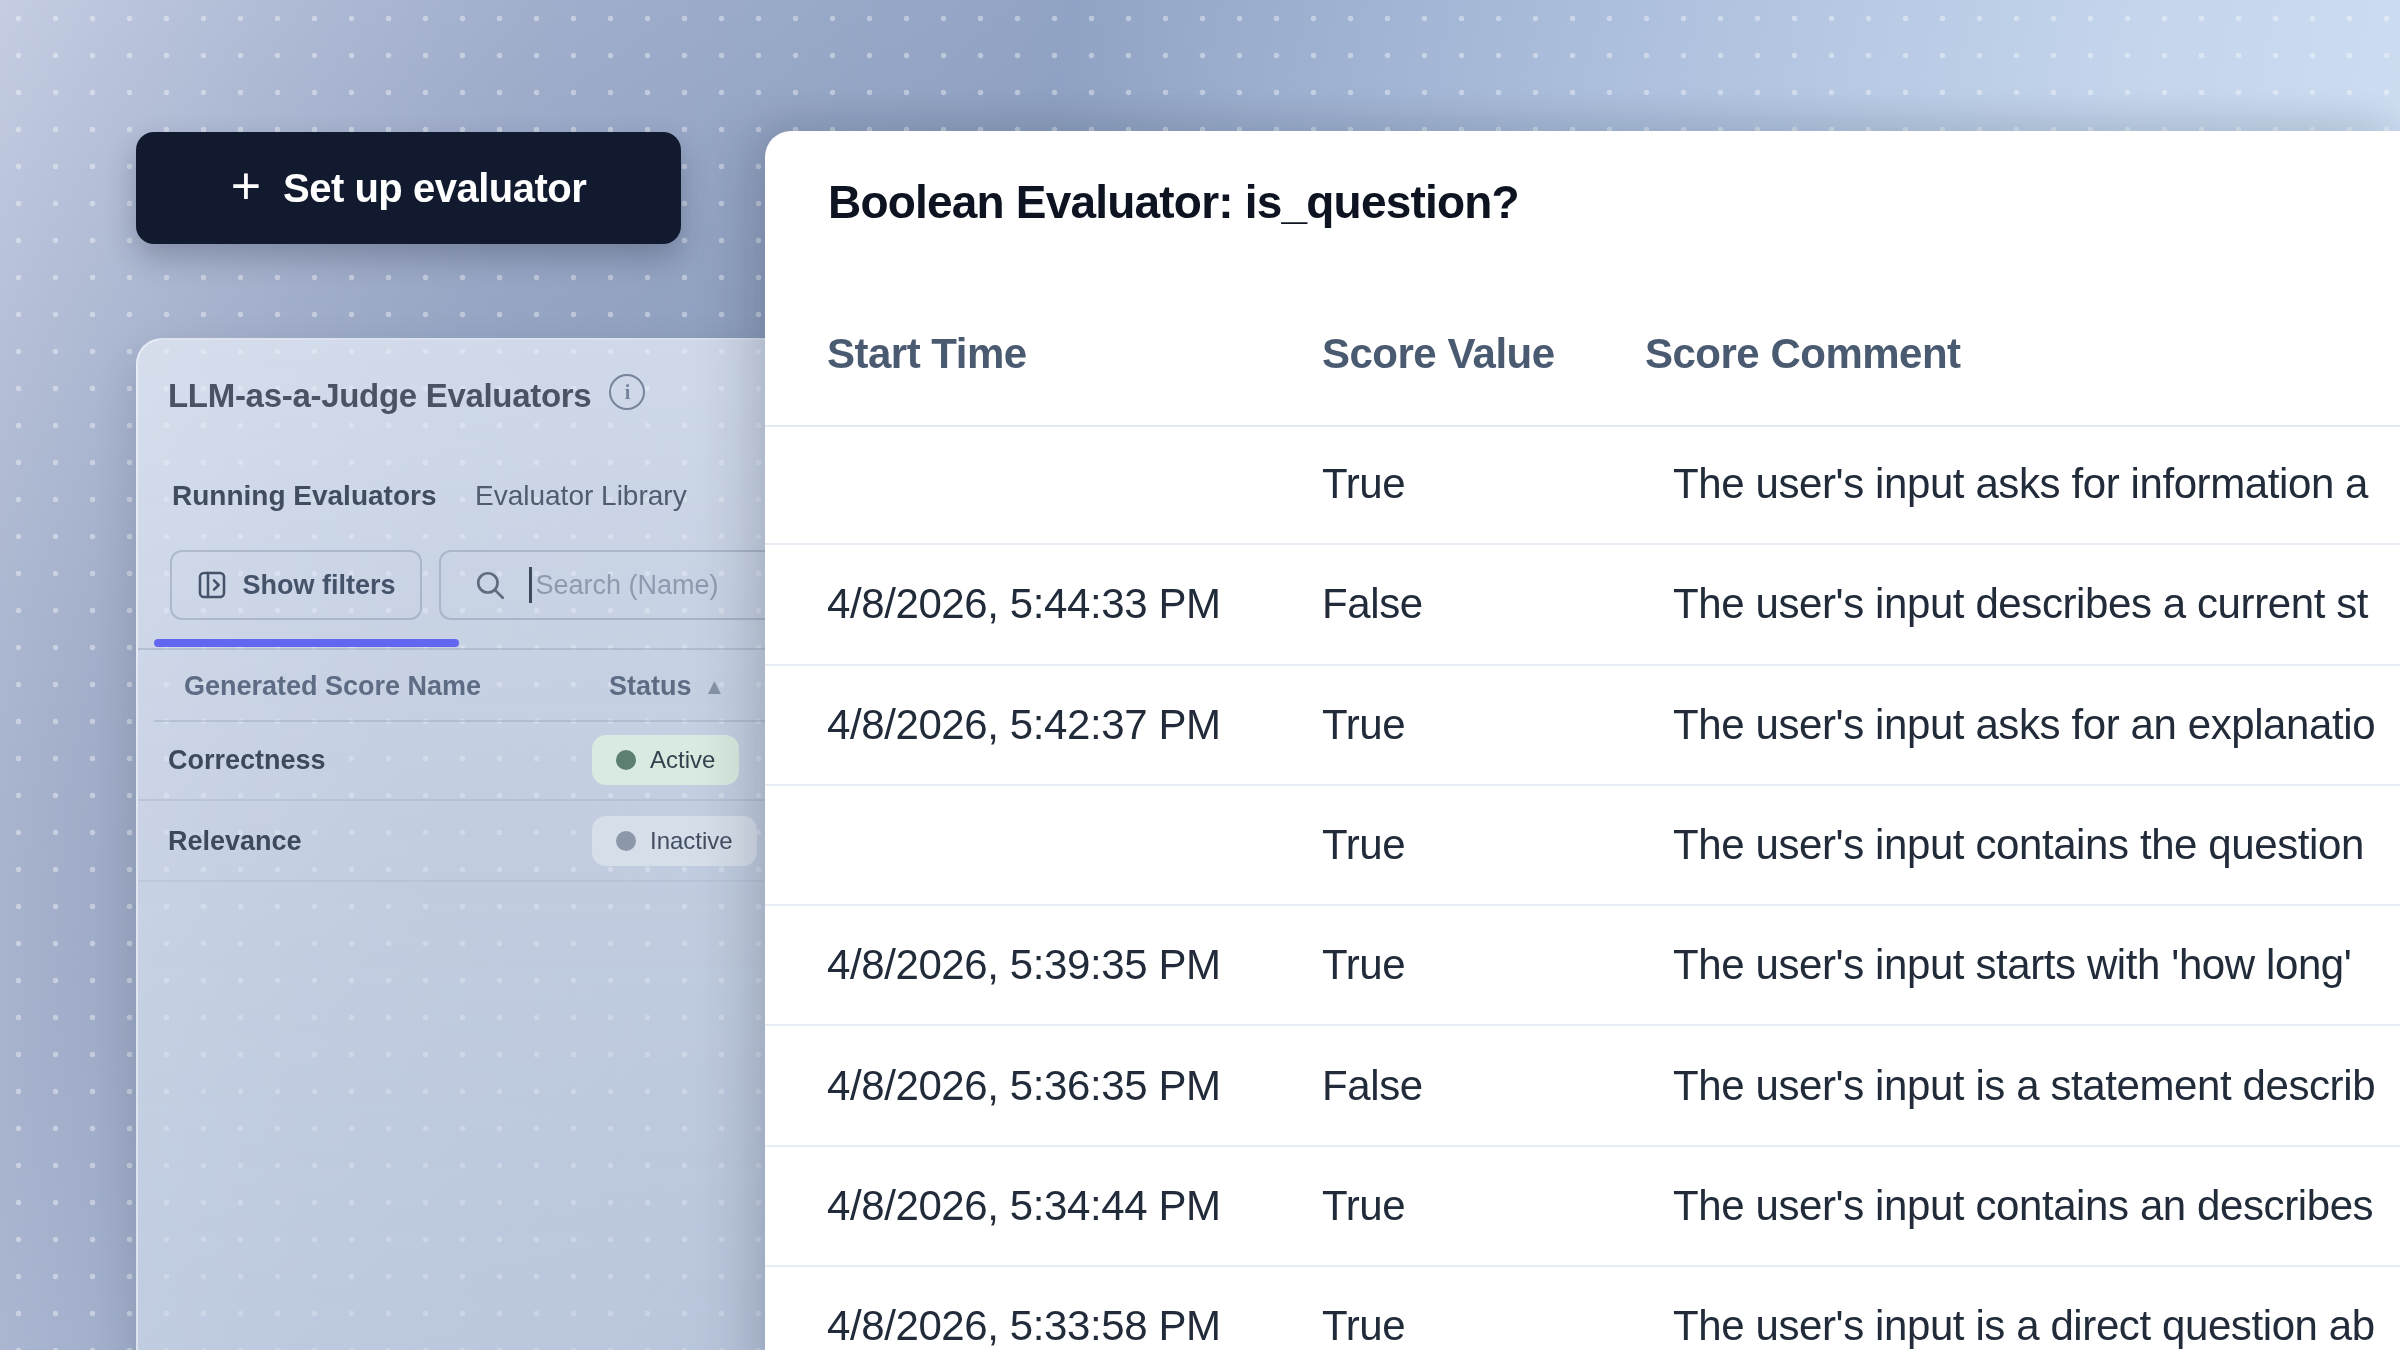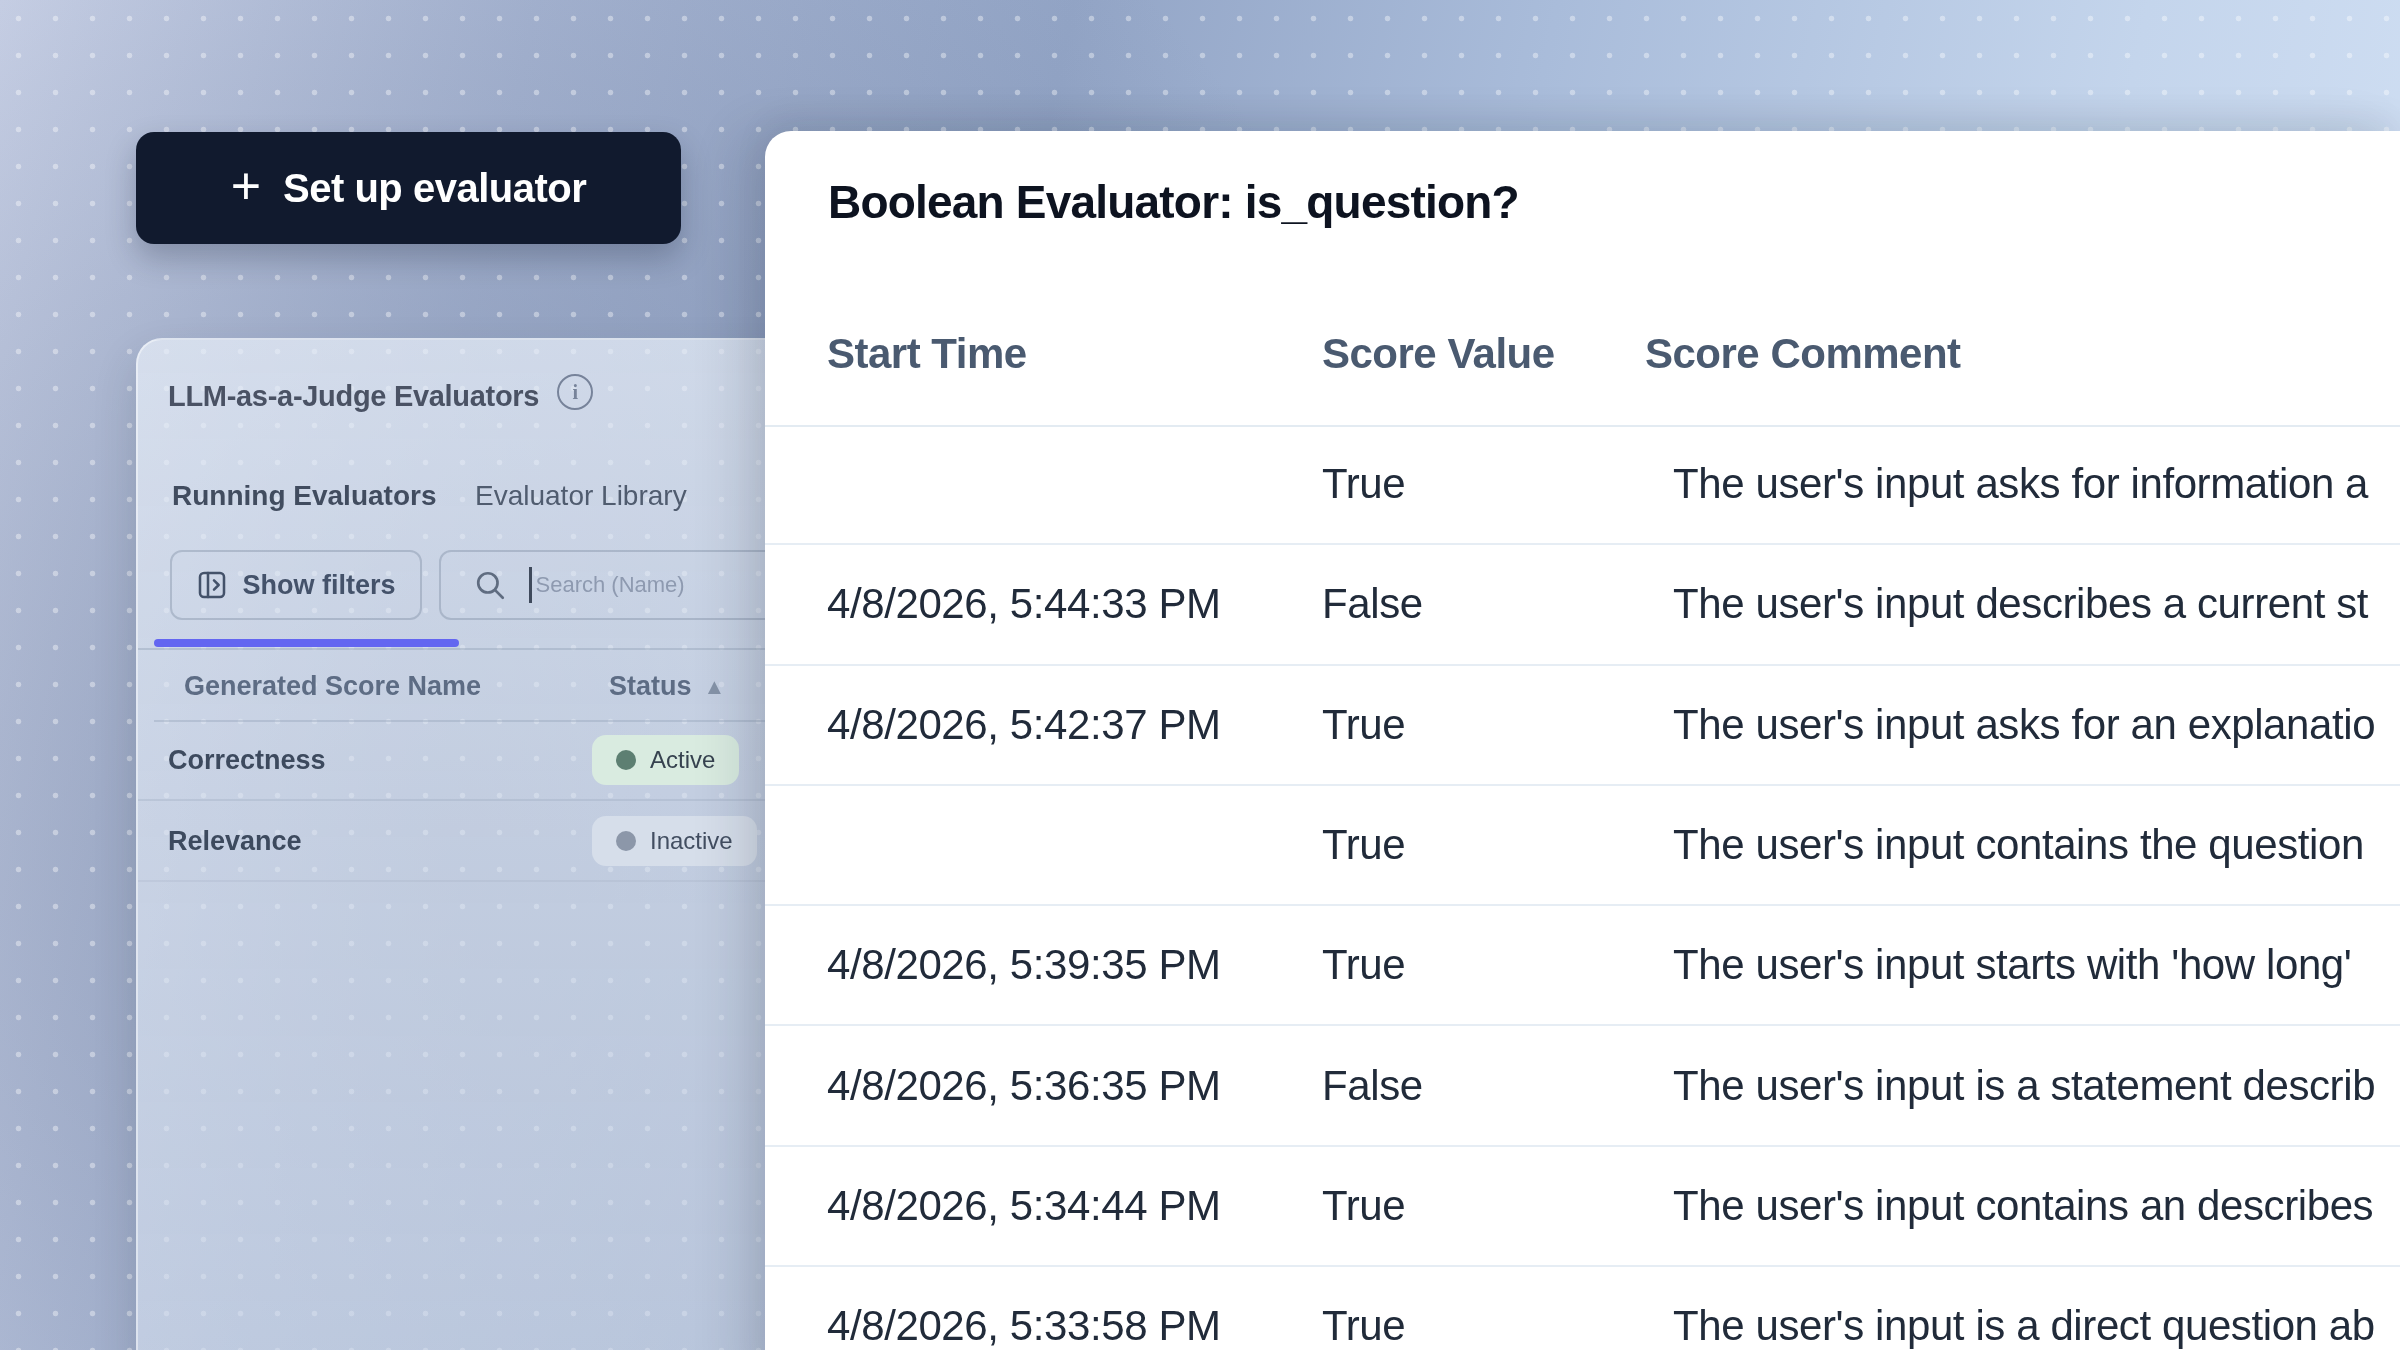--- a/index.html
+++ b/index.html
@@ -24,40 +24,40 @@
 
   
   .card{
     position:absolute;left:136px;top:338px;width:680px;height:1060px;
     border-radius:26px;overflow:hidden;
     background:linear-gradient(180deg, rgba(231,238,248,0.72), rgba(208,219,236,0.66));
     border:2px solid rgba(255,255,255,0.45);
     box-shadow:0 20px 44px rgba(30,41,59,0.16);
   }
   .card-title-row{position:absolute;left:30px;top:30px;right:20px;height:44px;display:flex;align-items:center;gap:18px;}
-  .card-title{font-size:29px;font-weight:700;color:#4a5264;letter-spacing:-0.3px;white-space:nowrap;margin-top:8px;}
+  .card-title{font-size:33px;font-weight:700;color:#4a5264;letter-spacing:-0.3px;white-space:nowrap;margin-top:8px;}
   .info-icon{width:32px;height:32px;flex:0 0 auto;display:inline-flex;align-items:center;justify-content:center;
     border:2.5px solid #77839a;border-radius:50%;color:#77839a;font-size:20px;font-weight:700;font-family:"Liberation Serif",serif;}
   .tabs{position:absolute;left:0;top:140px;width:100%;height:62px;}
   .tab{position:absolute;top:0;font-size:28px;white-space:nowrap;cursor:pointer;}
   .tab.active{left:34px;color:#414c5f;font-weight:600;}
   .tab.inactive{left:337px;color:#505c6f;font-weight:500;}
   .tabs-divider{position:absolute;left:0;right:0;top:168px;height:2px;background:rgba(148,163,184,0.45);}
   .tab-underline{position:absolute;left:16px;top:159px;width:305px;height:8px;border-radius:4px;background:#6366f1;}
 
   .filters-row{position:absolute;left:0;top:210px;width:100%;height:66px;}
   .filters-btn{position:absolute;left:32px;top:0;width:248px;height:66px;border:2px solid rgba(100,116,139,0.30);
     border-radius:12px;display:flex;align-items:center;justify-content:center;gap:14px;color:#44526a;cursor:pointer;}
   .filters-btn .txt{font-size:27px;font-weight:600;white-space:nowrap;}
   .search-box{position:absolute;left:301px;top:0;width:382px;height:66px;border:2px solid rgba(100,116,139,0.30);
     border-radius:12px;display:flex;align-items:center;}
   .search-box svg{margin-left:32px;flex:0 0 auto;}
   .caret{width:2.5px;height:36px;background:#3f4a5c;margin-left:22px;flex:0 0 auto;}
   .search-input{flex:1;min-width:0;border:none;outline:none;background:transparent;
-    font-family:inherit;font-size:22px;color:#3f4a5c;padding:0 0 0 4px;}
+    font-family:inherit;font-size:27px;color:#3f4a5c;padding:0 0 0 4px;}
   .search-input::placeholder{color:#8e9ab0;}
 
   .mini-head{position:absolute;left:16px;top:312px;width:100%;height:68px;border-bottom:2px solid rgba(148,163,184,0.40);}
   .mini-head .col-name{position:absolute;left:30px;top:50%;transform:translateY(-50%);
     font-size:27px;font-weight:600;color:#5d6c84;white-space:nowrap;}
   .mini-head .col-status{position:absolute;left:455px;top:50%;transform:translateY(-50%);
     font-size:27px;font-weight:600;color:#5d6c84;white-space:nowrap;display:flex;align-items:center;gap:12px;}
   .sort-tri{font-size:22px;color:#8593a8;}
   .mini-row{position:absolute;left:0;width:100%;height:79px;}
   .mini-row.r0{top:380px;border-bottom:2px solid rgba(148,163,184,0.28);}

